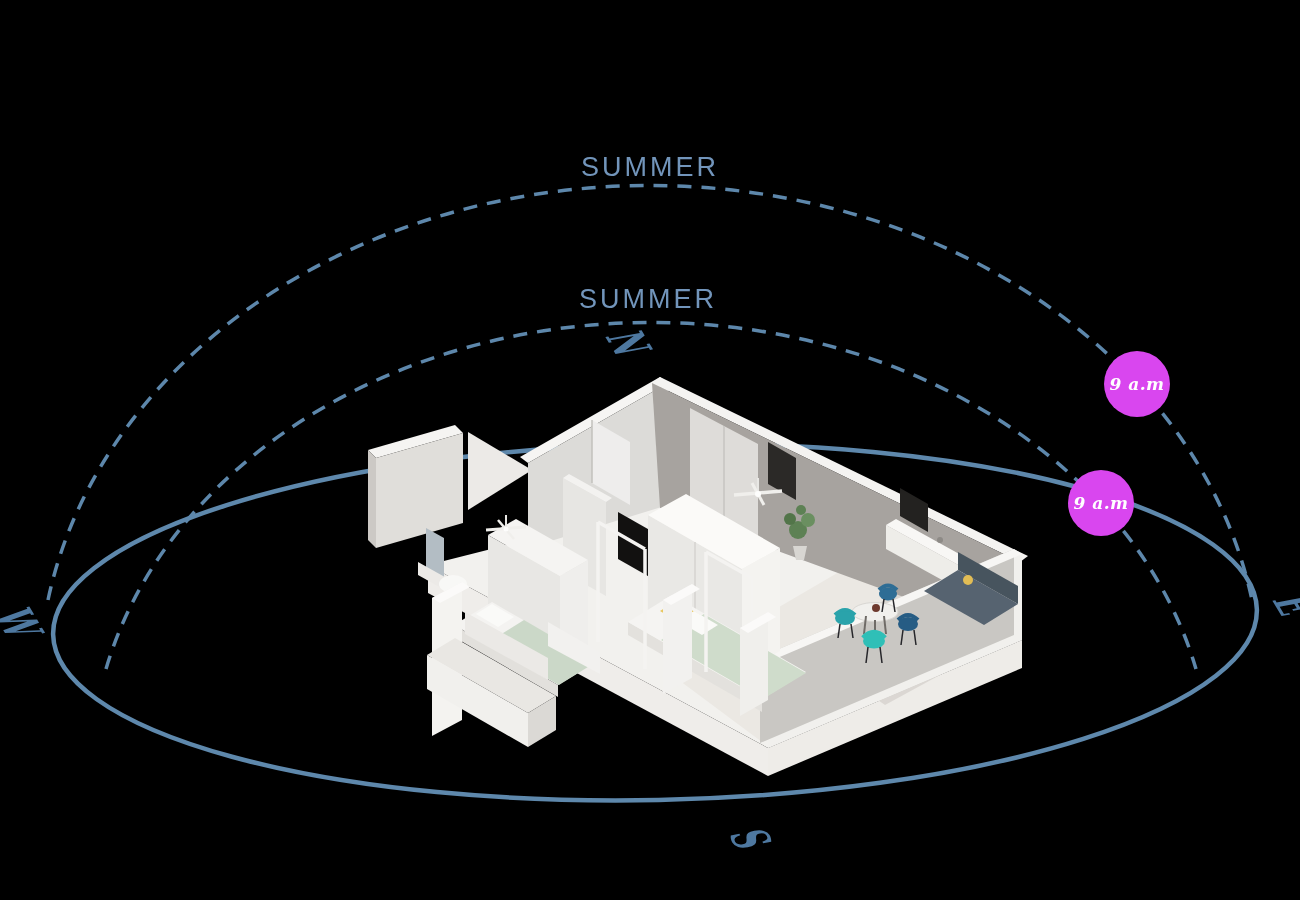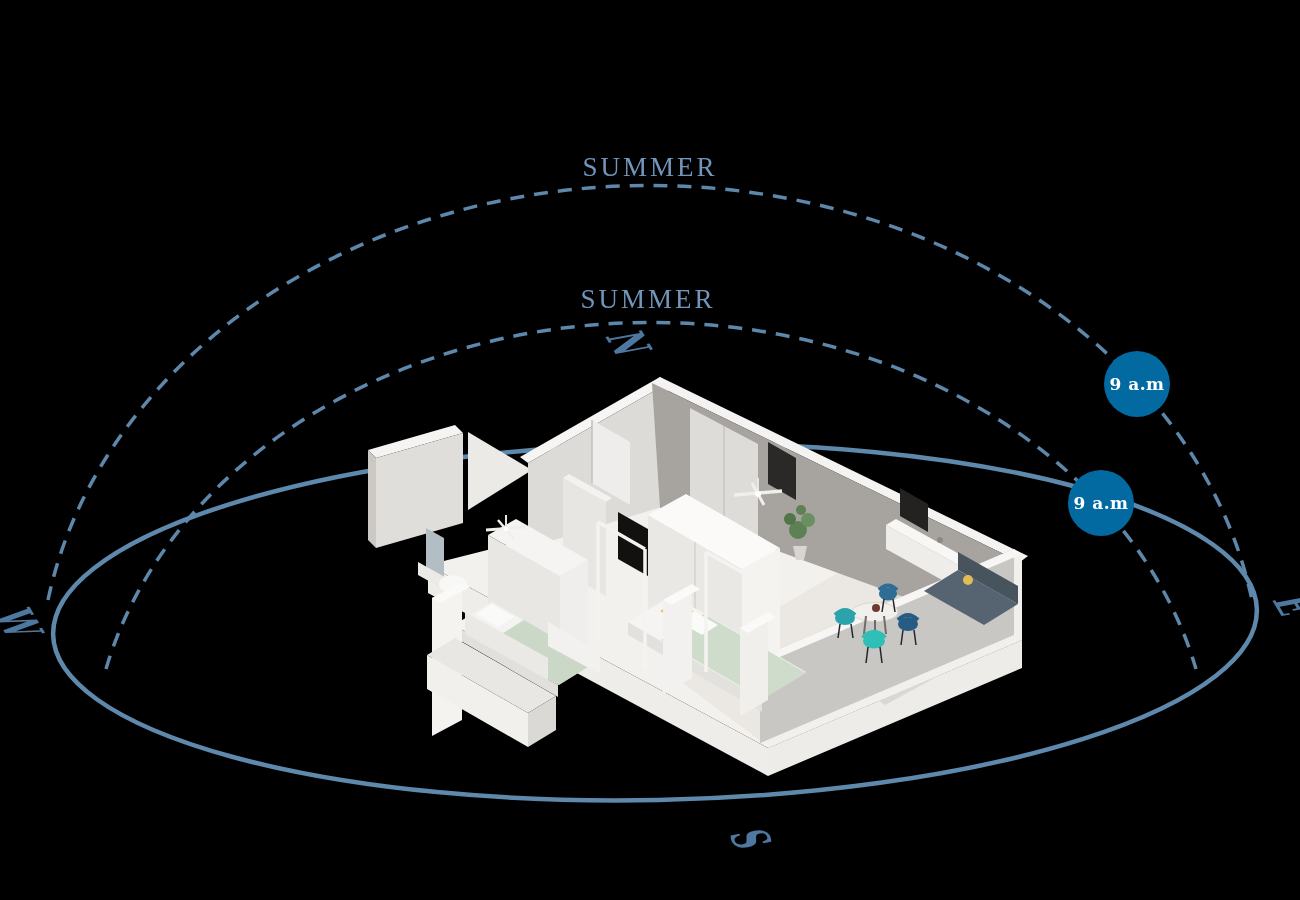--- a/index.html
+++ b/index.html
@@ -4,26 +4,26 @@
 <style>
   html,body{margin:0;padding:0;background:#000;}
   .stage{
     position:relative;width:1300px;height:900px;overflow:hidden;
     background:#000;font-family:"DejaVu Serif", serif;
   }
   .stage svg{position:absolute;left:0;top:0;}
   .season-label{
     position:absolute;transform:translate(-50%,-50%);
     color:#7295bb;font-size:27px;letter-spacing:3px;font-weight:500;
-    font-family:Liberation Serif, serif;white-space:nowrap;
+    font-family:Liberation Sans, sans-serif;white-space:nowrap;
   }
   .sun-marker{
     position:absolute;width:66px;height:66px;border-radius:50%;
-    background:#0369a1;transform:translate(-50%,-50%);
-    display:flex;align-items:center;justify-content:center;
+    background:#d946ef;transform:translate(-50%,-50%);
+    display:flex;align-items:center;justify-content:center;font-style:italic;
   }
   .sun-marker span{
     color:#ffffff;font-size:17px;font-weight:bold;
     font-family:"DejaVu Serif", serif;letter-spacing:0.5px;
   }
   .compass-text{
     font-family:"DejaVu Serif", serif;font-weight:bold;fill:#4e78a0;
   }
 </style>
 </head>

